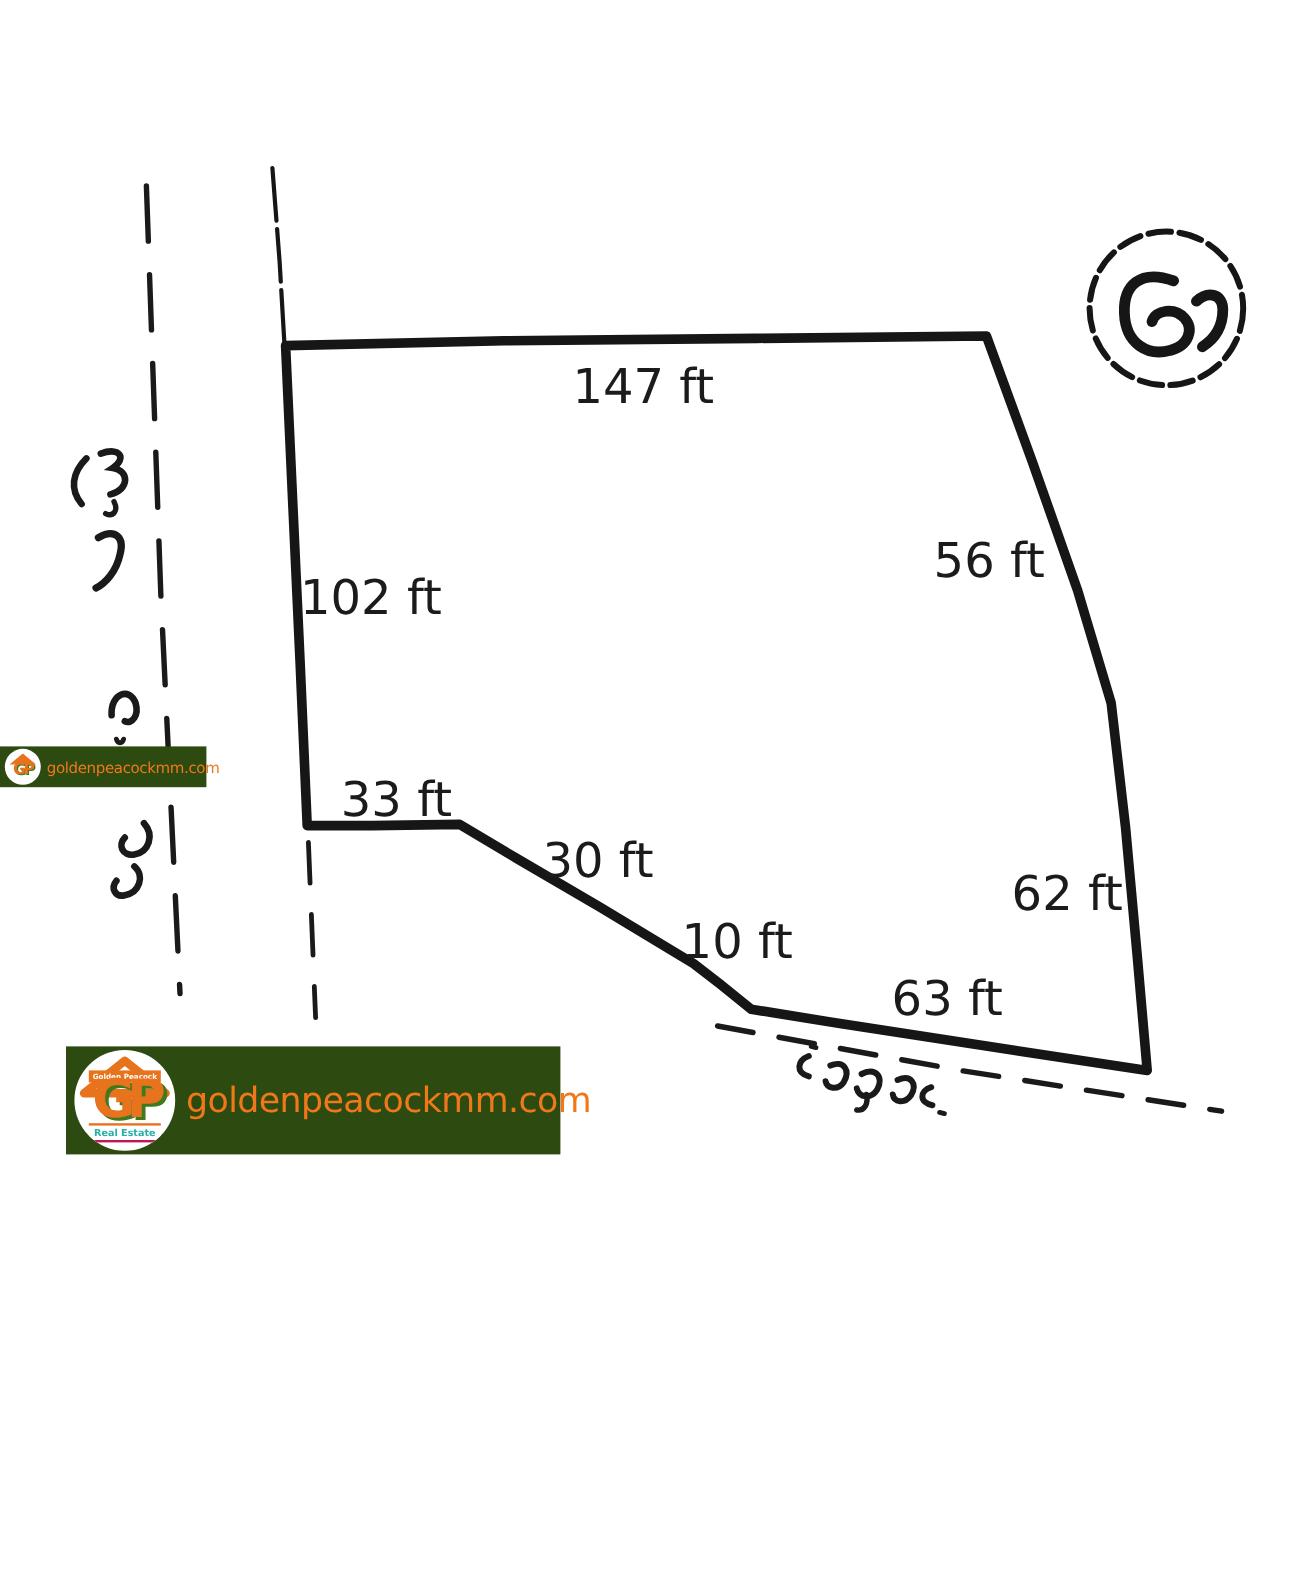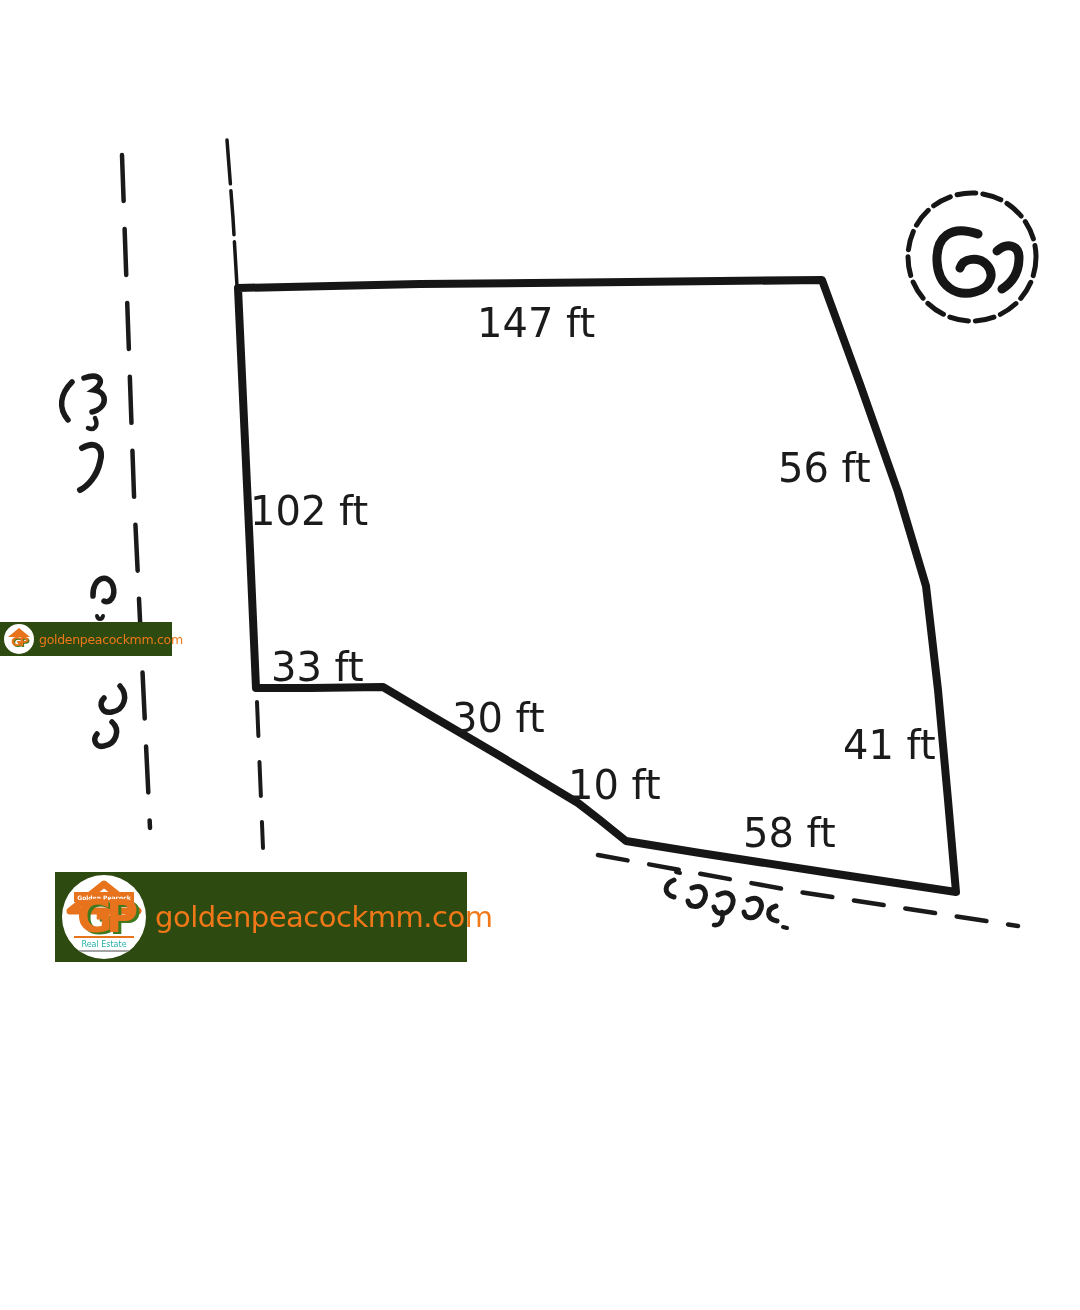--- a/index.html
+++ b/index.html
@@ -62,23 +62,23 @@
     background:#e8731d; display:flex; align-items:center; justify-content:center;
     font-size:6px; font-weight:bold; color:#ffffff; white-space:nowrap;
   }
   .gp-text{
     position:absolute; left:0; right:0; top:20px; text-align:center;
     font-size:44px; font-weight:bold; color:#e8731d; letter-spacing:-7px;
     text-shadow:3px 2px 0 #3f7a1f; line-height:1.0;
   }
   .real-estate{
     position:absolute; left:12px; right:12px; bottom:7px; height:12px;
-    background:#ffffff; border-top:2px solid #e8731d; border-bottom:2px solid #a3a3a3;
+    background:#ffffff; border-top:2px solid #e8731d; border-bottom:2px solid #be185d;
     display:flex; align-items:center; justify-content:center;
-    font-size:8px; font-weight:normal; color:#27b0a8; white-space:nowrap;
+    font-size:8px; font-weight:bold; color:#27b0a8; white-space:nowrap;
   }
   .wm-url-big{
     position:absolute; left:100px; top:0; bottom:0; right:2px;
     display:flex; align-items:center;
     color:#f07818; font-size:29px; letter-spacing:-0.5px; white-space:nowrap;
   }
 </style>
 </head>
 <body>
 
@@ -143,34 +143,34 @@
       <path d="M 718 895 C 729 889 737 897 731 908 C 726 916 716 915 714 907" fill="none" stroke="#1a1a1a" stroke-width="5" stroke-linecap="round"></path>
       <path d="M 722 912 C 724 920 720 926 714 925" fill="none" stroke="#1a1a1a" stroke-width="4.5" stroke-linecap="round"></path>
       <path d="M 748 900 C 759 895 765 903 759 913 C 754 920 745 919 744 912" fill="none" stroke="#1a1a1a" stroke-width="5" stroke-linecap="round"></path>
       <path d="M 776 906 C 766 909 766 919 777 921" fill="none" stroke="#1a1a1a" stroke-width="5" stroke-linecap="round"></path>
       <path d="M 783 927 l 4 1" fill="none" stroke="#1a1a1a" stroke-width="4" stroke-linecap="round"></path>
     </g>
   </svg>
 
   <div class="mlabel" style="left:477px; top:300px">147 ft</div>
 
-  <div class="mlabel" style="left:250px; top:488px">102 ft</div>
+  <div class="mlabel" style="left:250px; top:476px">102 ft</div>
 
   <div class="mlabel" style="left:778px; top:445px">56 ft</div>
 
 
-  <div class="mlabel" style="left:271px; top:644px">33 ft</div>
+  <div class="mlabel" style="left:284px; top:644px">33 ft</div>
 
   <div class="mlabel" style="left:452px; top:695px">30 ft</div>
 
   <div class="mlabel" style="left:568px; top:762px">10 ft</div>
 
-  <div class="mlabel" style="left:843px; top:722px">41 ft</div>
+  <div class="mlabel" style="left:843px; top:722px">62 ft</div>
 
-  <div class="mlabel" style="left:743px; top:810px">58 ft</div>
+  <div class="mlabel" style="left:743px; top:810px">63 ft</div>
 
   <div class="wm-strip-left">
     <div class="mini-logo">
       <div class="mini-roof"></div>
       <div class="mini-gp">GP</div>
     </div>
     <div class="wm-url-small">goldenpeacockmm.com</div>
   </div>
 
   <div class="wm-banner">

